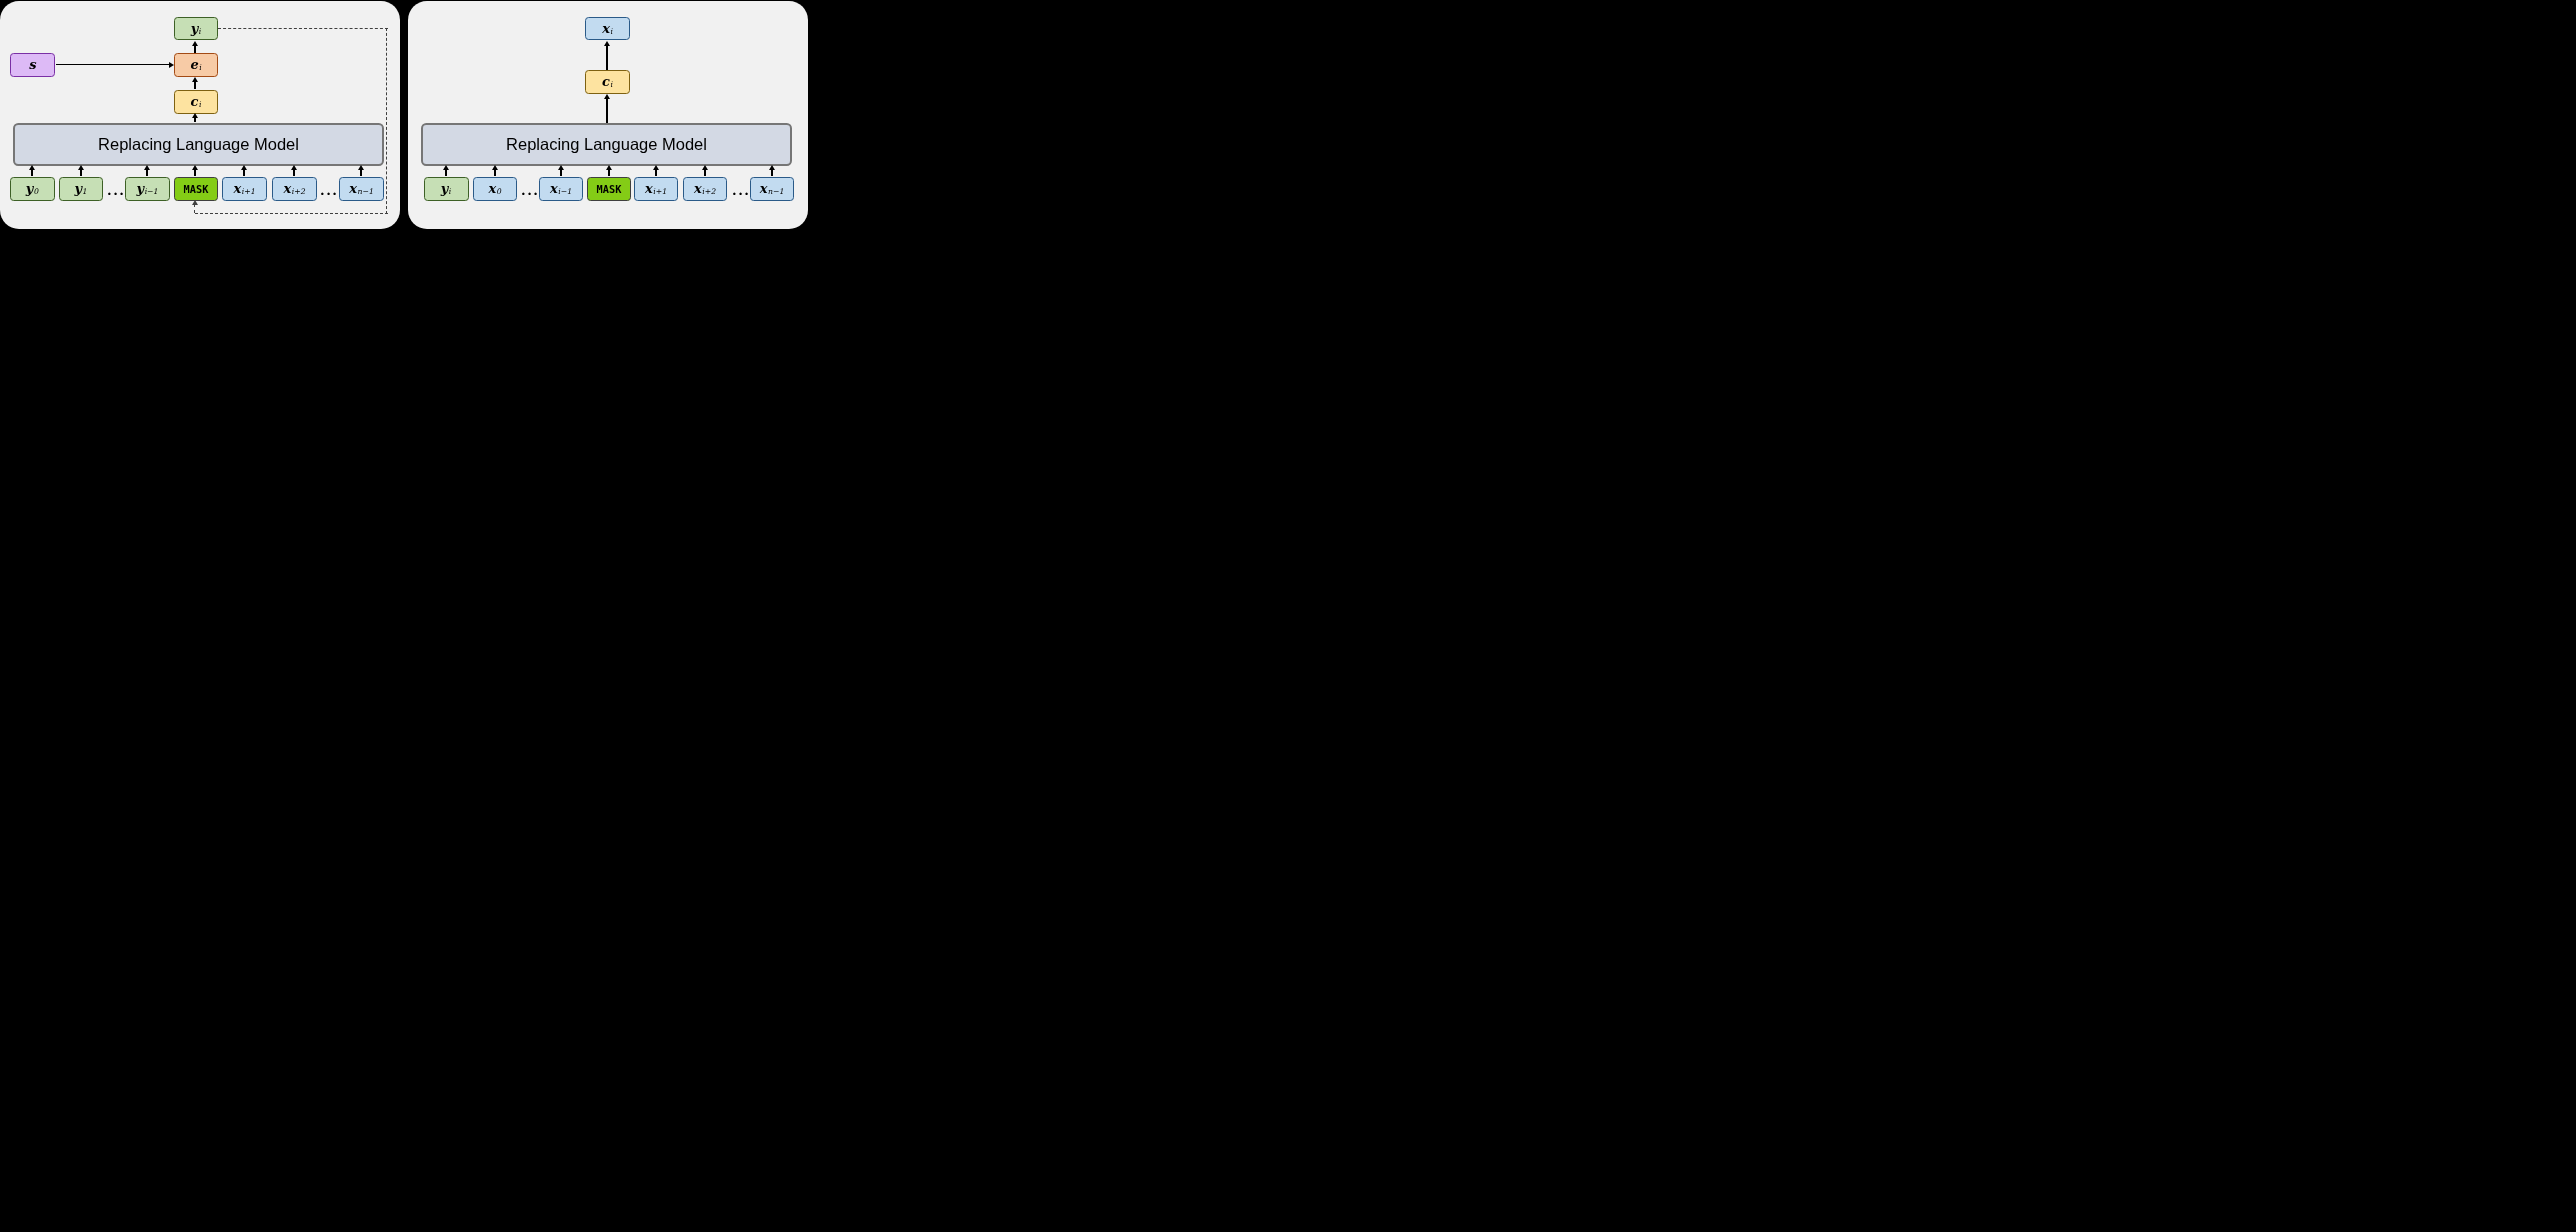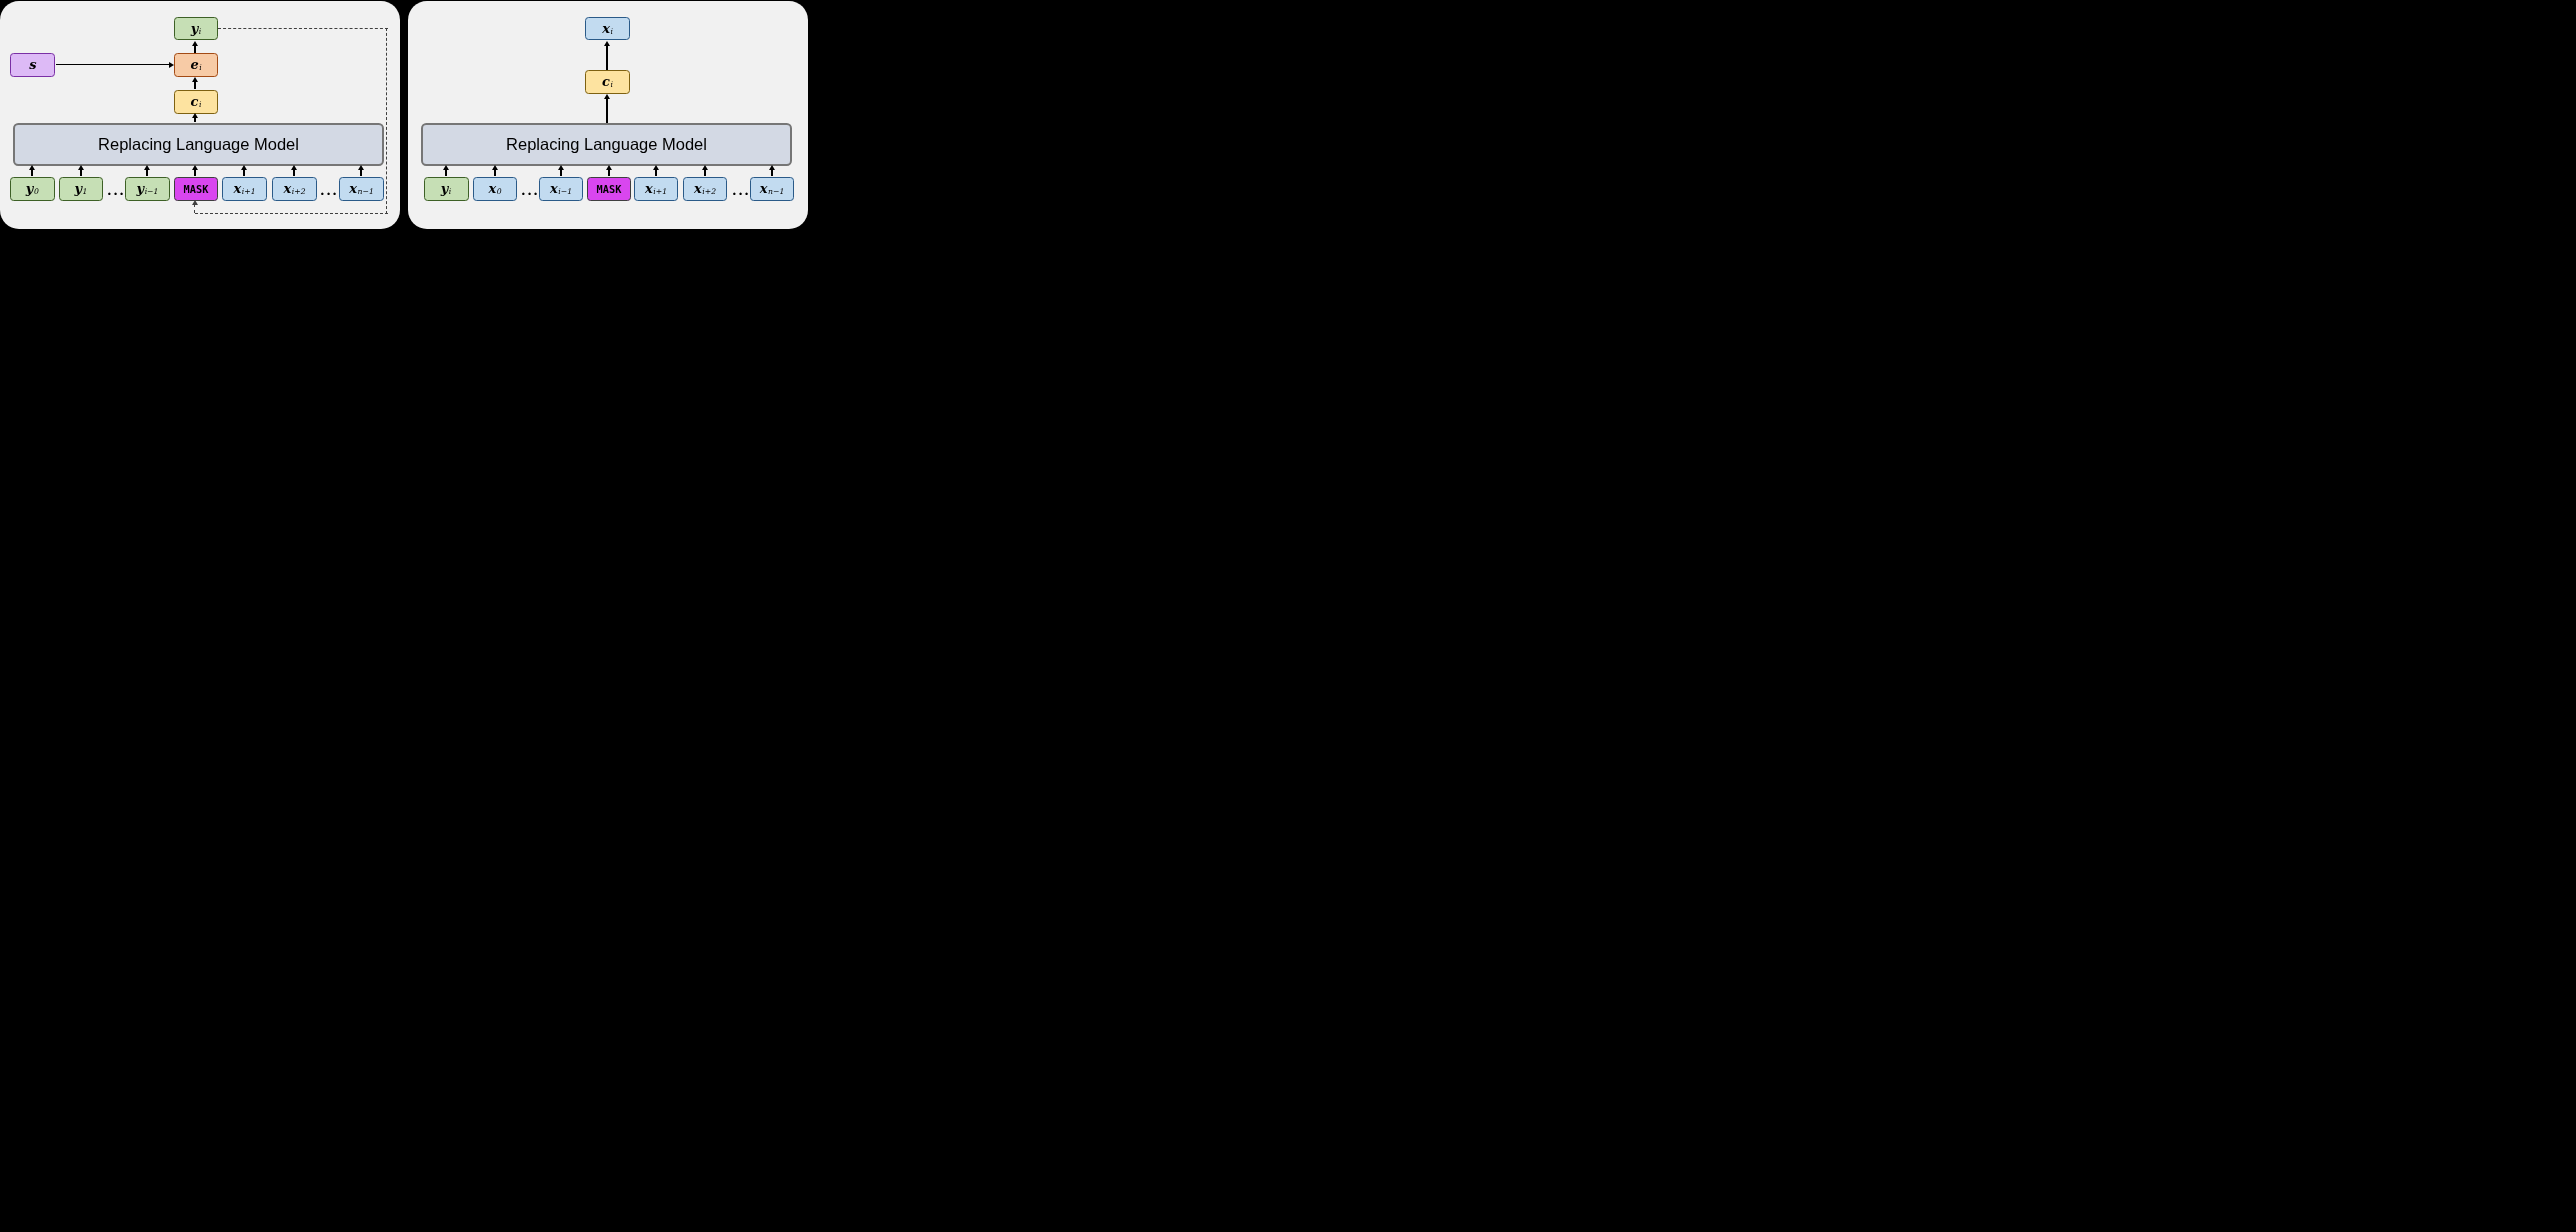--- a/index.html
+++ b/index.html
@@ -9,21 +9,21 @@
   #panel-left{left:0;width:400px;}
   #panel-right{left:408px;width:400px;}
 
   .box{position:absolute;box-sizing:border-box;border:1.5px solid;border-radius:3.6px;
        display:flex;align-items:center;justify-content:center;}
   .green {background:#c6dfb5;border-color:#3d6026;}
   .blue  {background:#c2dbf0;border-color:#2a5a88;}
   .yellow{background:#fde3a0;border-color:#7e6111;}
   .orange{background:#f7cba6;border-color:#a34a14;}
   .purple{background:#ddbaf6;border-color:#7a30a5;}
-  .maskbox{background:#d946ef;border-color:#3f3f3f;}
+  .maskbox{background:#84cc16;border-color:#3f3f3f;}
   .rlm{position:absolute;box-sizing:border-box;background:#d3d9e4;border:2.1px solid #767676;
        border-radius:5.2px;display:flex;align-items:center;justify-content:center;
        font:400 16.5px "Liberation Sans",sans-serif;color:#000;}
 
   .m{font-style:italic;font-weight:700;font-size:13px;color:#000;line-height:1;}
   .sub{font-style:italic;font-weight:400;font-size:7.7px;color:#000;line-height:1;
        position:relative;top:3.6px;margin-left:0.5px;}
   .mono{font:700 10.3px "DejaVu Sans Mono",monospace;color:#000;letter-spacing:0;}
 
   .dots{position:absolute;top:183px;font:700 13.4px "DejaVu Serif",serif;color:#000;

